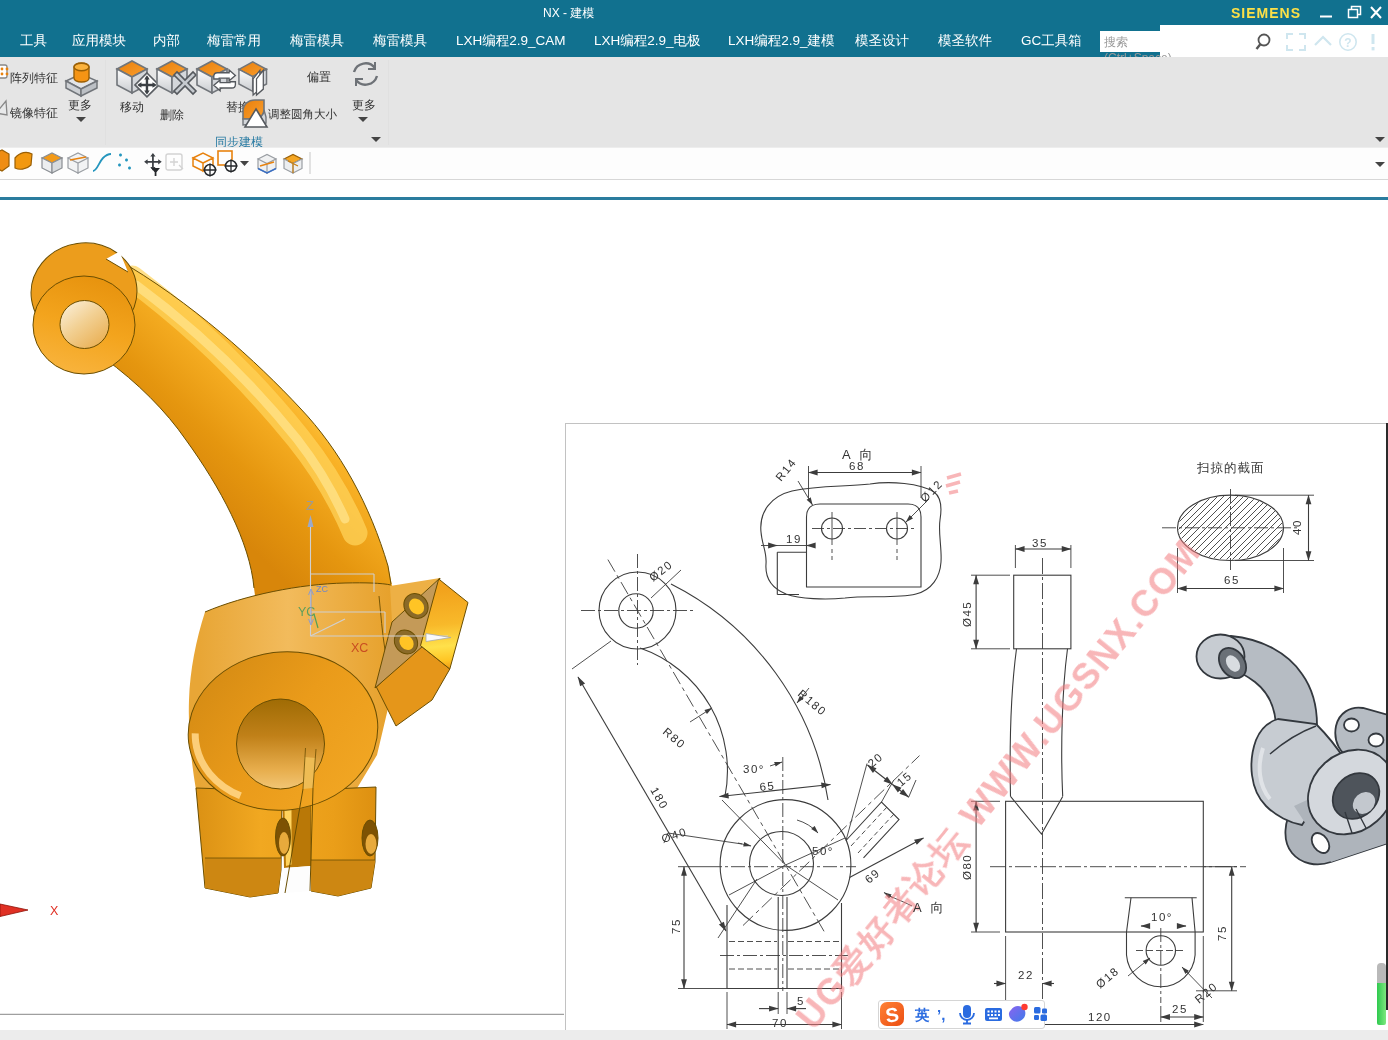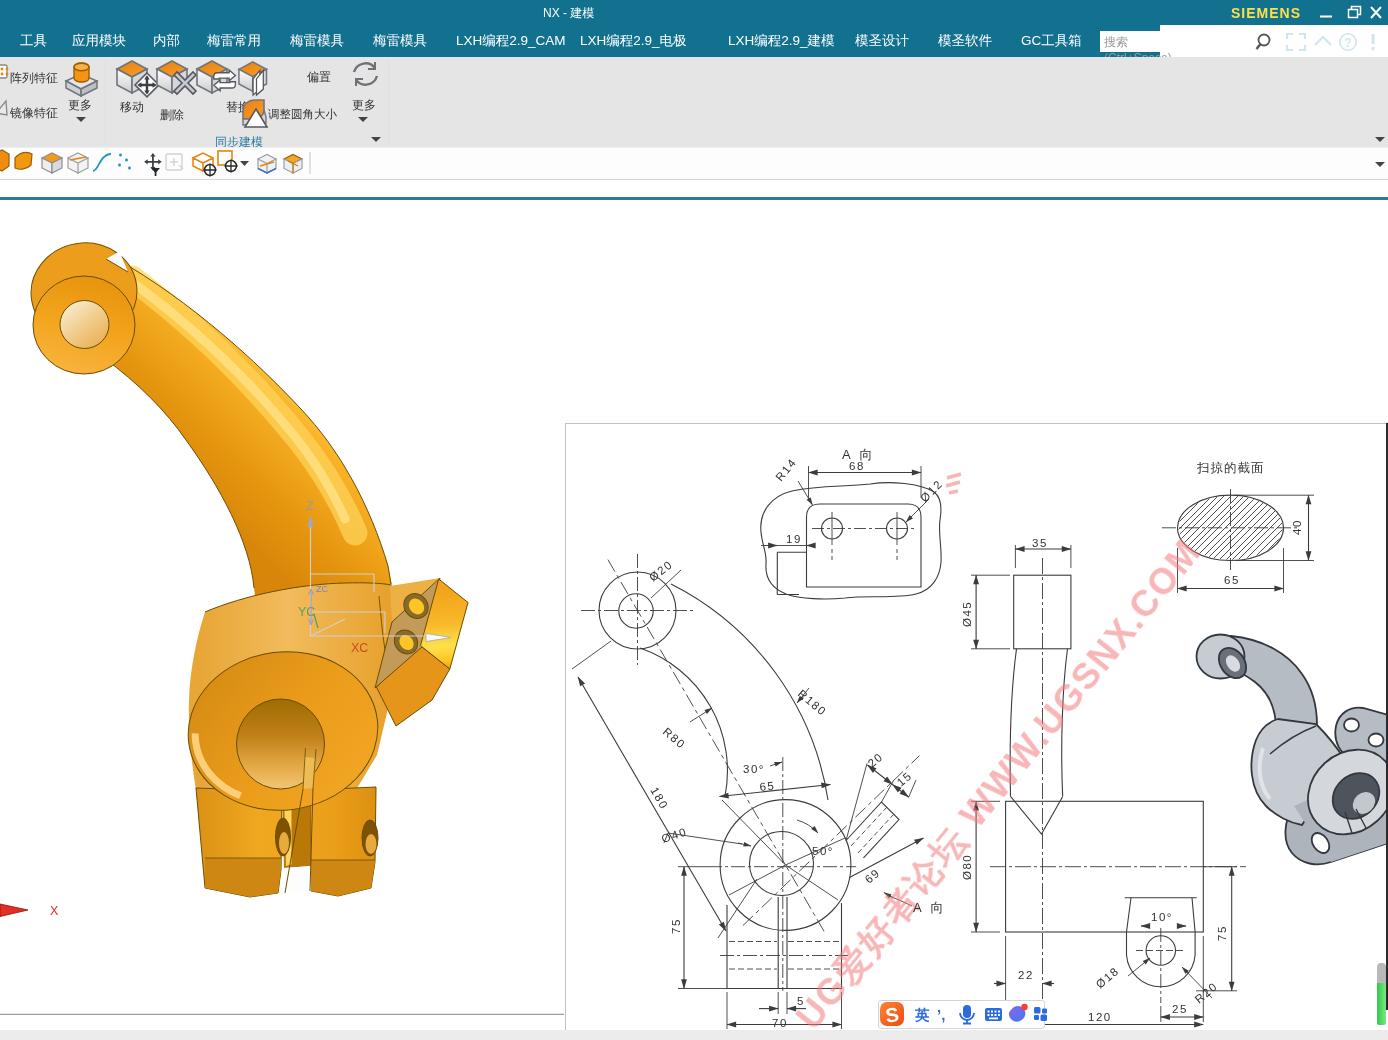--- a/index.html
+++ b/index.html
@@ -27,21 +27,21 @@
   </svg>
 </div>
 <div id="menubar" class="abs">
   <div class="menuitem" style="left:20px;">工具</div>
   <div class="menuitem" style="left:72px;">应用模块</div>
   <div class="menuitem" style="left:153px;">内部</div>
   <div class="menuitem" style="left:207px;">梅雷常用</div>
   <div class="menuitem" style="left:290px;font-family:Liberation Mono, monospace;">梅雷模具</div>
   <div class="menuitem" style="left:373px;">梅雷模具</div>
   <div class="menuitem" style="left:456px;">LXH编程2.9_CAM</div>
-  <div class="menuitem" style="left:580px;">LXH编程2.9_电极</div>
+  <div class="menuitem" style="left:594px;">LXH编程2.9_电极</div>
   <div class="menuitem" style="left:728px;">LXH编程2.9_建模</div>
   <div class="menuitem" style="left:855px;">模圣设计</div>
   <div class="menuitem" style="left:938px;">模圣软件</div>
   <div class="menuitem" style="left:1021px;">GC工具箱</div>
   <div class="abs" style="left:1100px;top:6px;width:177px;height:21px;background:#fff;"></div>
   <div class="abs" style="left:1104px;top:9px;color:#9a9a9a;font-size:12px;">搜索 (Ctrl+Space)</div>
   <svg class="abs" style="left:1255px;top:8px" width="20" height="18">
     <circle cx="9" cy="7" r="5.5" fill="none" stroke="#555" stroke-width="1.8"></circle>
     <path d="M5.5 11 L1.5 16" stroke="#555" stroke-width="2.4"></path>
   </svg>

